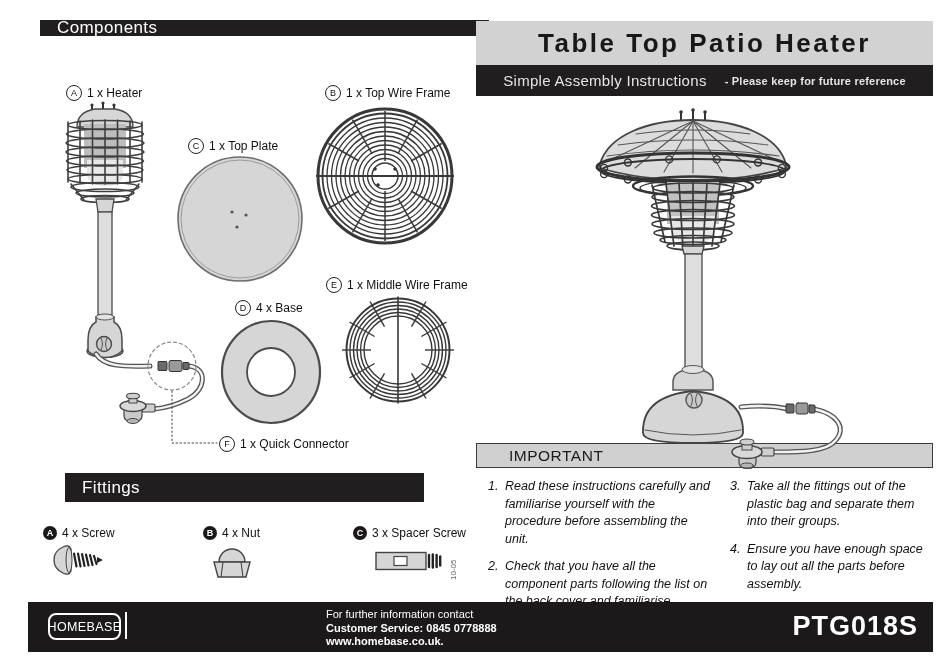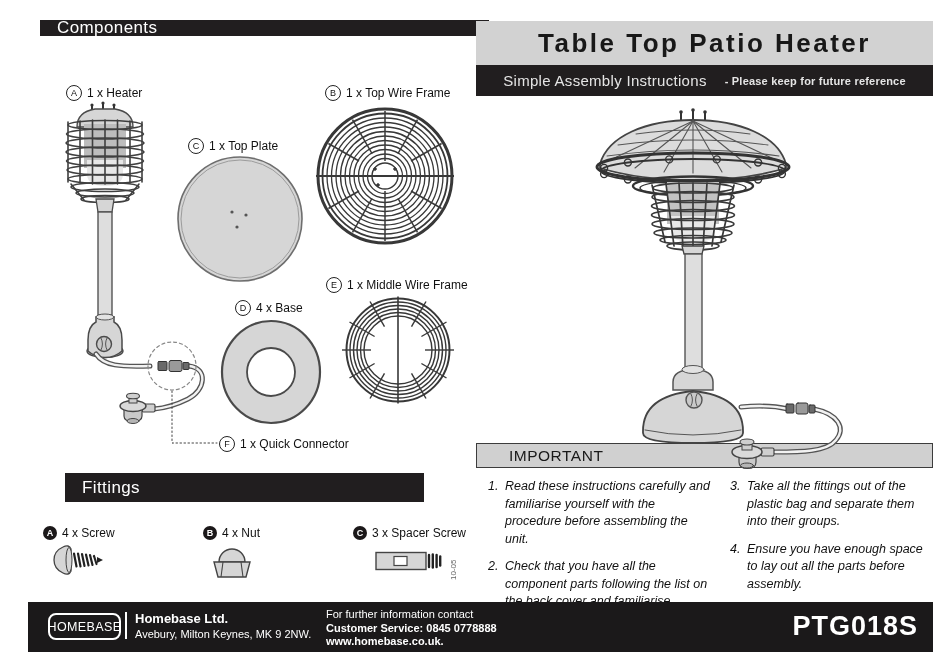--- a/index.html
+++ b/index.html
@@ -379,24 +379,20 @@
       <div class="imp-item">
         <span class="num">5.</span>
         <span>To avoid scratching it is recommended that you assemble the unit on a soft level surface.</span>
       </div>
     </div>
   </div>
 
   <div class="abs footer" style="left:28px;top:602px;width:905px;height:50px;">
     <div class="logo-box">HOMEBASE</div>
     <div class="foot-div"></div>
-    <div class="company">
-      <div class="c1">Homebase Ltd.</div>
-      <div class="c2">Avebury, Milton Keynes, MK 9 2NW.</div>
-    </div>
     <div class="contact">
       <div class="l">For further information contact</div>
       <div class="l b">Customer Service: 0845 0778888</div>
       <div class="l b">www.homebase.co.uk.</div>
     </div>
     <div class="pcode">PTG018S</div>
   </div>
 
 </div>
 

